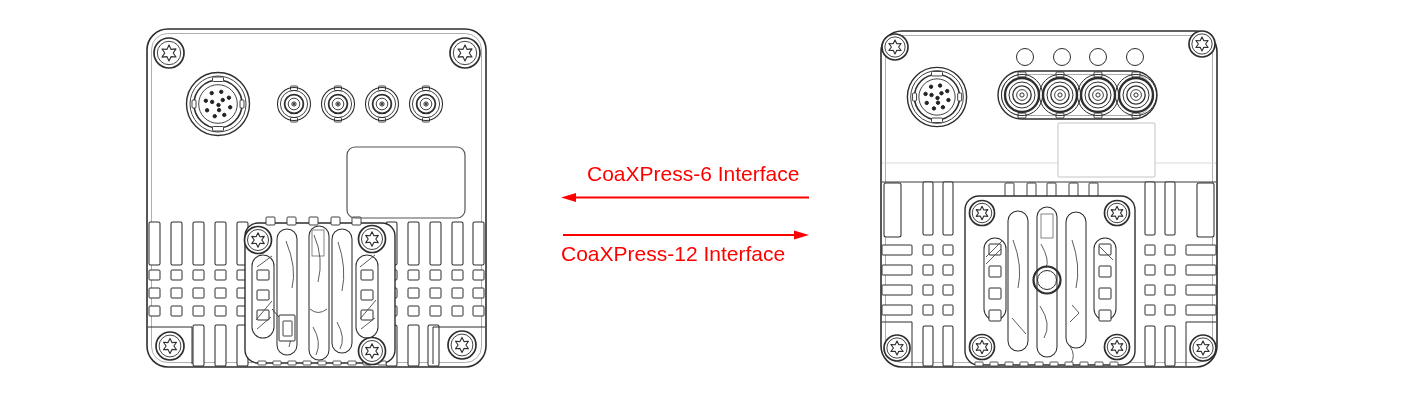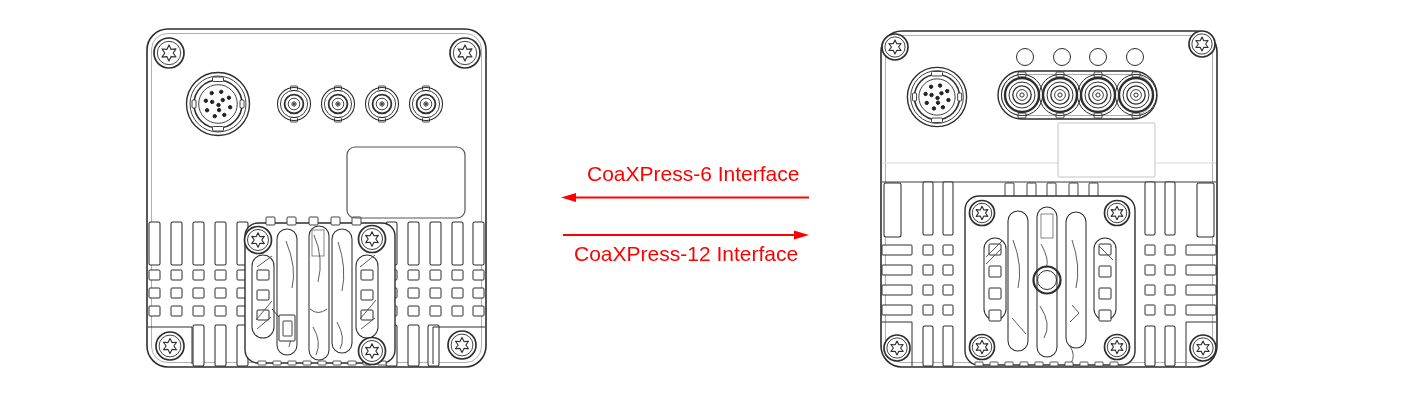--- a/index.html
+++ b/index.html
@@ -4,21 +4,21 @@
 <style>
   html,body{margin:0;padding:0;background:#fff;}
   .stage{position:relative;width:1402px;height:419px;background:#fff;overflow:hidden;
          font-family:"Liberation Sans",sans-serif;}
   .cam{position:absolute;}
   #leftCam{left:146px;top:28px;width:341px;height:340px;}
   #rightCam{left:880px;top:30px;width:338px;height:338px;}
   #overlay{position:absolute;left:0;top:0;width:1402px;height:419px;pointer-events:none;}
   .arrow-label{position:absolute;font-size:21px;line-height:21px;white-space:nowrap;}
   #lbl1{left:587px;top:163px;}
-  #lbl2{left:574px;top:243px;}
+  #lbl2{left:561px;top:243px;}
 </style>
 </head>
 <body>
 
 <div class="stage" style="background: rgb(255, 255, 255);">
 
   <svg id="leftCam" class="cam" viewBox="0 0 341 340">
       <g>
         <rect x="1" y="1" width="339" height="338" rx="21" fill="#fff" stroke="#2d2d2d" stroke-width="1.6"></rect>
       </g>

